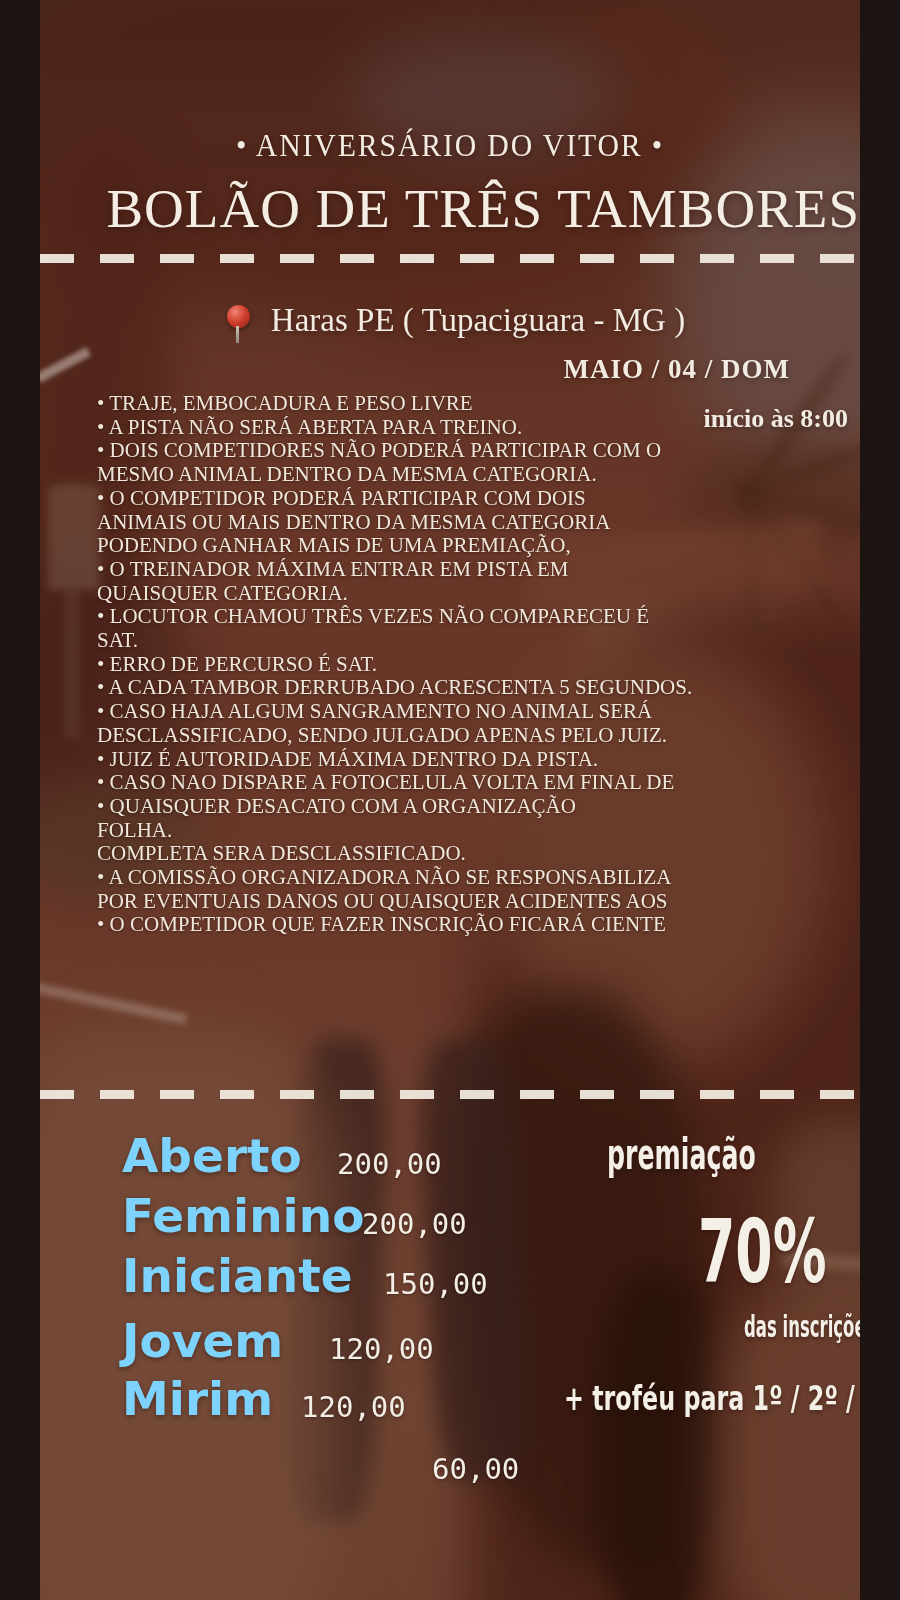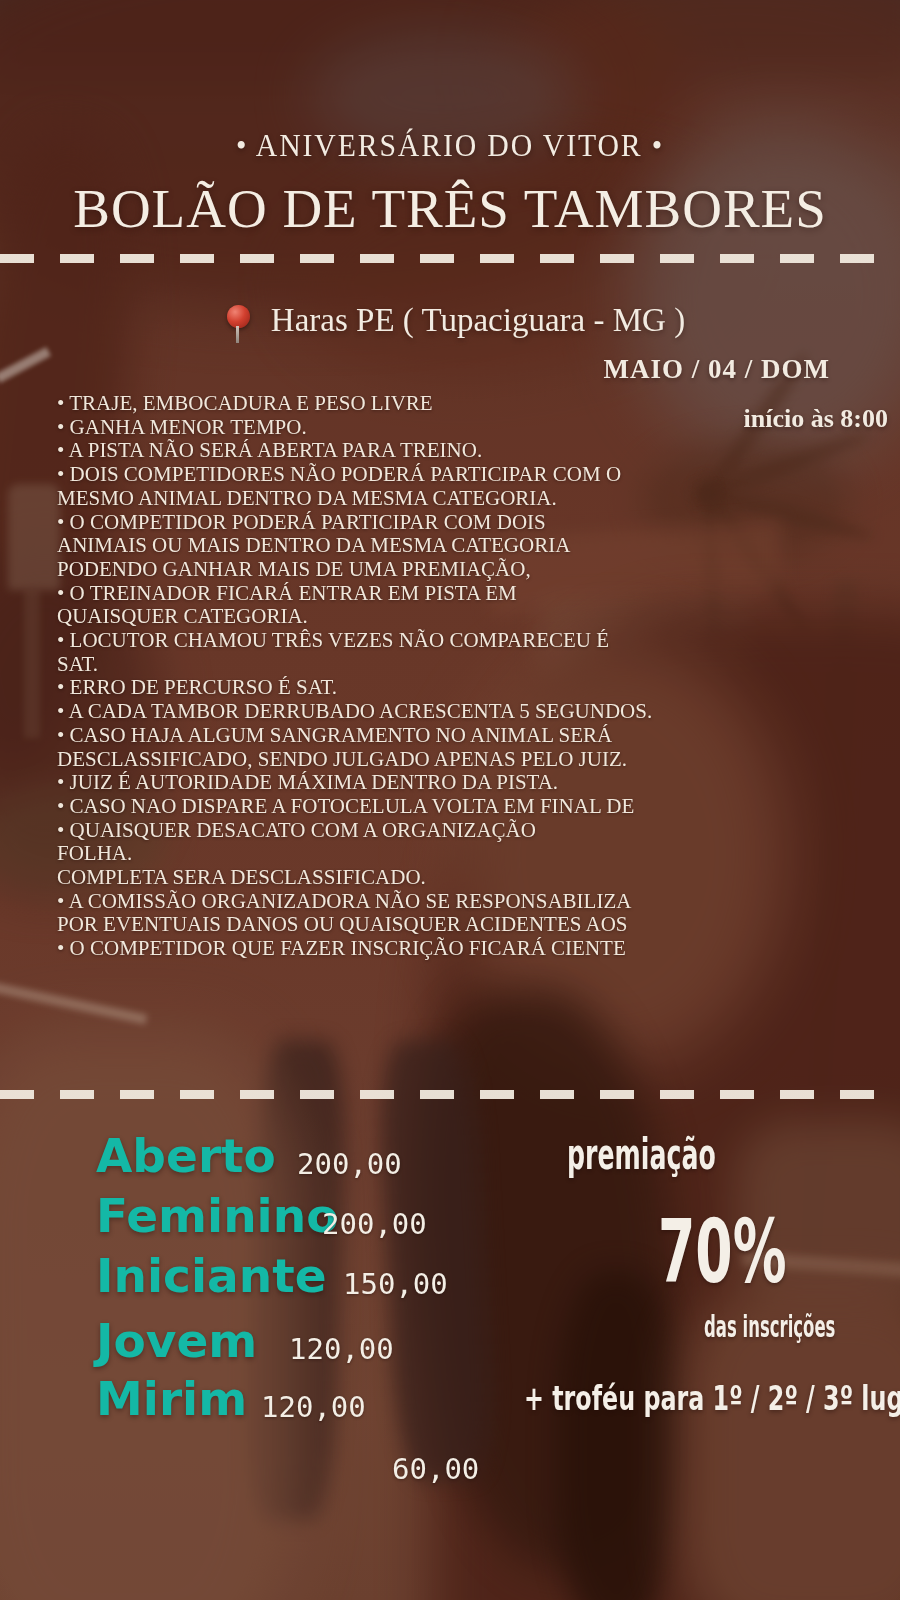--- a/index.html
+++ b/index.html
@@ -3,21 +3,21 @@
 <meta charset="utf-8">
 <style>
   :root{
     --serif:"Liberation Serif","DejaVu Serif",serif;
     --sans:"DejaVu Sans","Liberation Sans",sans-serif;
     --mono:"DejaVu Sans Mono","Liberation Mono",monospace;
     --ink:#f2ebe1;
   }
   *{margin:0;padding:0;box-sizing:border-box}
   body{background:#1c1412;display:flex;justify-content:center}
-  .poster{position:relative;width:900px;height:1600px;overflow:hidden;background:#67382a}
+  .poster{position:relative;width:820px;height:1600px;overflow:hidden;background:#67382a}
 
   
   .bg,.bg div{position:absolute}
   .bg{inset:0}
   .base{inset:0;background:linear-gradient(180deg,#503a36 0%,#5e413c 5%,#653f33 12%,#67382a 22%,#6c3b2c 40%,#6e3d2e 58%,#704233 72%,#744937 88%,#6f4534 100%)}
   .topdark{left:-20px;top:-34px;width:950px;height:112px;background:#39241f;filter:blur(22px);opacity:.7}
   .canopy-a{left:-90px;top:-70px;width:780px;height:380px;background:#4f2318;border-radius:45%;filter:blur(30px);opacity:.8}
   .canopy-b{left:500px;top:-50px;width:480px;height:240px;background:#5d2c1d;border-radius:50%;filter:blur(32px);opacity:.6}
   .branch{left:290px;top:160px;width:440px;height:210px;background:#5a2a1c;border-radius:50%;filter:blur(26px);opacity:.5;transform:rotate(-8deg)}
   .skygap-a{left:630px;top:120px;width:310px;height:350px;background:#6b5752;border-radius:50%;filter:blur(34px);opacity:.75}
@@ -44,34 +44,34 @@
   .curbR{left:742px;top:1258px;width:175px;height:14px;background:#b99a82;filter:blur(4px);opacity:.35;transform:rotate(4deg)}
   .groundR{left:680px;top:1285px;width:280px;height:360px;background:#744a37;border-radius:30%;filter:blur(26px);opacity:.8}
   .stickA{left:-6px;top:360px;width:58px;height:10px;background:#d8cfc6;filter:blur(2px);opacity:.6;transform:rotate(-28deg)}
   .curbL{left:-12px;top:998px;width:160px;height:10px;background:#cbb7a4;filter:blur(3px);opacity:.45;transform:rotate(12deg)}
   .unify{inset:0;background:rgba(88,36,24,.14)}
   .vig{inset:0;background:radial-gradient(130% 130% at 50% 45%, rgba(0,0,0,0) 55%, rgba(40,16,12,.28) 100%)}
 
   
   .content{position:absolute;inset:0;color:var(--ink)}
   .pretitle{position:absolute;left:0;right:0;top:124px;text-align:center;font:400 32px/42px var(--serif);letter-spacing:2px;color:var(--ink);transform:scaleX(.93);text-shadow:0 2px 5px rgba(30,10,8,.4)}
-  .title{position:absolute;left:0;right:0;top:176px;text-align:center;font:400 55px/66px var(--serif);letter-spacing:1px;color:#f4ede3;text-shadow:0 2px 6px rgba(30,10,8,.4)}
+  .title{position:absolute;left:0;right:0;top:176px;text-align:right;font:400 55px/66px var(--serif);letter-spacing:1px;color:#f4ede3;text-shadow:0 2px 6px rgba(30,10,8,.4)}
   .dashline{position:absolute;left:0;width:900px;height:9px;background:repeating-linear-gradient(90deg,#efe7dc 0 34px,rgba(0,0,0,0) 34px,rgba(0,0,0,0) 60px);opacity:.96}
   .dash-top{top:254px}
   .dash-bottom{top:1090px}
   .locrow{position:absolute;left:12px;right:0;top:298px;display:flex;justify-content:center;align-items:flex-start;gap:20px}
   .pin{position:relative;width:24px;height:48px;margin-top:7px}
   .pin-ball{position:absolute;left:0;top:0;width:23px;height:23px;border-radius:50%;background:radial-gradient(circle at 35% 30%,#f08373 0%,#d2402f 45%,#8f1f15 100%);box-shadow:0 2px 4px rgba(0,0,0,.4)}
   .pin-stem{position:absolute;left:9px;top:21px;width:3px;height:17px;background:linear-gradient(#cfc3b9,#8f857d)}
   .loctext{font:400 33px/44px var(--serif);color:var(--ink);text-shadow:0 2px 5px rgba(30,10,8,.4)}
   .date{position:absolute;right:70px;top:354px;font:700 27px/30px var(--serif);letter-spacing:1px;text-shadow:0 2px 4px rgba(30,10,8,.4)}
   .time{position:absolute;right:12px;top:404px;font:700 26px/30px var(--serif);text-shadow:0 2px 4px rgba(30,10,8,.4)}
   .rules{position:absolute;left:57px;top:392px;width:720px;font:400 21px/23.7px var(--serif);color:#f0e7db;text-shadow:0 1px 3px rgba(30,10,8,.5)}
   .rline{white-space:nowrap}
-  .cat-name{position:absolute;left:96px;font:700 47px/56px var(--sans);color:#14b8a6;text-shadow:0 2px 5px rgba(30,10,8,.4)}
+  .cat-name{position:absolute;left:82px;font:700 47px/56px var(--sans);color:#7dd3fc;text-shadow:0 2px 5px rgba(30,10,8,.4)}
   .cat-price{position:absolute;font:400 29px/36px var(--mono);color:#f3eee5;text-shadow:0 1px 3px rgba(30,10,8,.45)}
   .prz{position:absolute;transform-origin:left top;font-family:var(--sans);font-weight:700;color:#f4efe7;white-space:nowrap;text-shadow:0 2px 5px rgba(30,10,8,.4)}
   .prz-label{left:567px;top:1130px;font-size:42px;transform:scale(.60,1)}
   .prz-70{left:658px;top:1200px;font-size:88px;transform:scale(.61,1)}
   .prz-sub{left:704px;top:1309px;font-size:30px;transform:scale(.55,1)}
   .prz-trophy{left:524px;top:1378px;font-size:34px;transform:scale(.70,1)}
 </style>
 </head>
 <body>
 
@@ -128,28 +128,27 @@
         <span class="pin-stem"></span>
       </span>
       <span class="loctext">Haras PE ( Tupaciguara - MG )</span>
     </div>
 
     <div class="date">MAIO / 04 / DOM</div>
     <div class="time">início às 8:00</div>
 
     <div class="rules">
       <div class="rline">• TRAJE, EMBOCADURA E PESO LIVRE</div>
-      <div class="rline">• GANHA MENOR TEMPO.</div>
       <div class="rline">• A PISTA NÃO SERÁ ABERTA PARA TREINO.</div>
       <div class="rline">• DOIS COMPETIDORES NÃO PODERÁ PARTICIPAR COM O</div>
       <div class="rline">MESMO ANIMAL DENTRO DA MESMA CATEGORIA.</div>
       <div class="rline">• O COMPETIDOR PODERÁ PARTICIPAR COM DOIS</div>
       <div class="rline">ANIMAIS OU MAIS DENTRO DA MESMA CATEGORIA</div>
       <div class="rline">PODENDO GANHAR MAIS DE UMA PREMIAÇÃO,</div>
-      <div class="rline">• O TREINADOR FICARÁ ENTRAR EM PISTA EM</div>
+      <div class="rline">• O TREINADOR MÁXIMA ENTRAR EM PISTA EM</div>
       <div class="rline">QUAISQUER CATEGORIA.</div>
       <div class="rline">• LOCUTOR CHAMOU TRÊS VEZES NÃO COMPARECEU É</div>
       <div class="rline">SAT.</div>
       <div class="rline">• ERRO DE PERCURSO É SAT.</div>
       <div class="rline">• A CADA TAMBOR DERRUBADO ACRESCENTA 5 SEGUNDOS.</div>
       <div class="rline">• CASO HAJA ALGUM SANGRAMENTO NO ANIMAL SERÁ</div>
       <div class="rline">DESCLASSIFICADO, SENDO JULGADO APENAS PELO JUIZ.</div>
       <div class="rline">• JUIZ É AUTORIDADE MÁXIMA DENTRO DA PISTA.</div>
       <div class="rline">• CASO NAO DISPARE A FOTOCELULA VOLTA EM FINAL DE</div>
       <div class="rline">• QUAISQUER DESACATO COM A ORGANIZAÇÃO</div>

